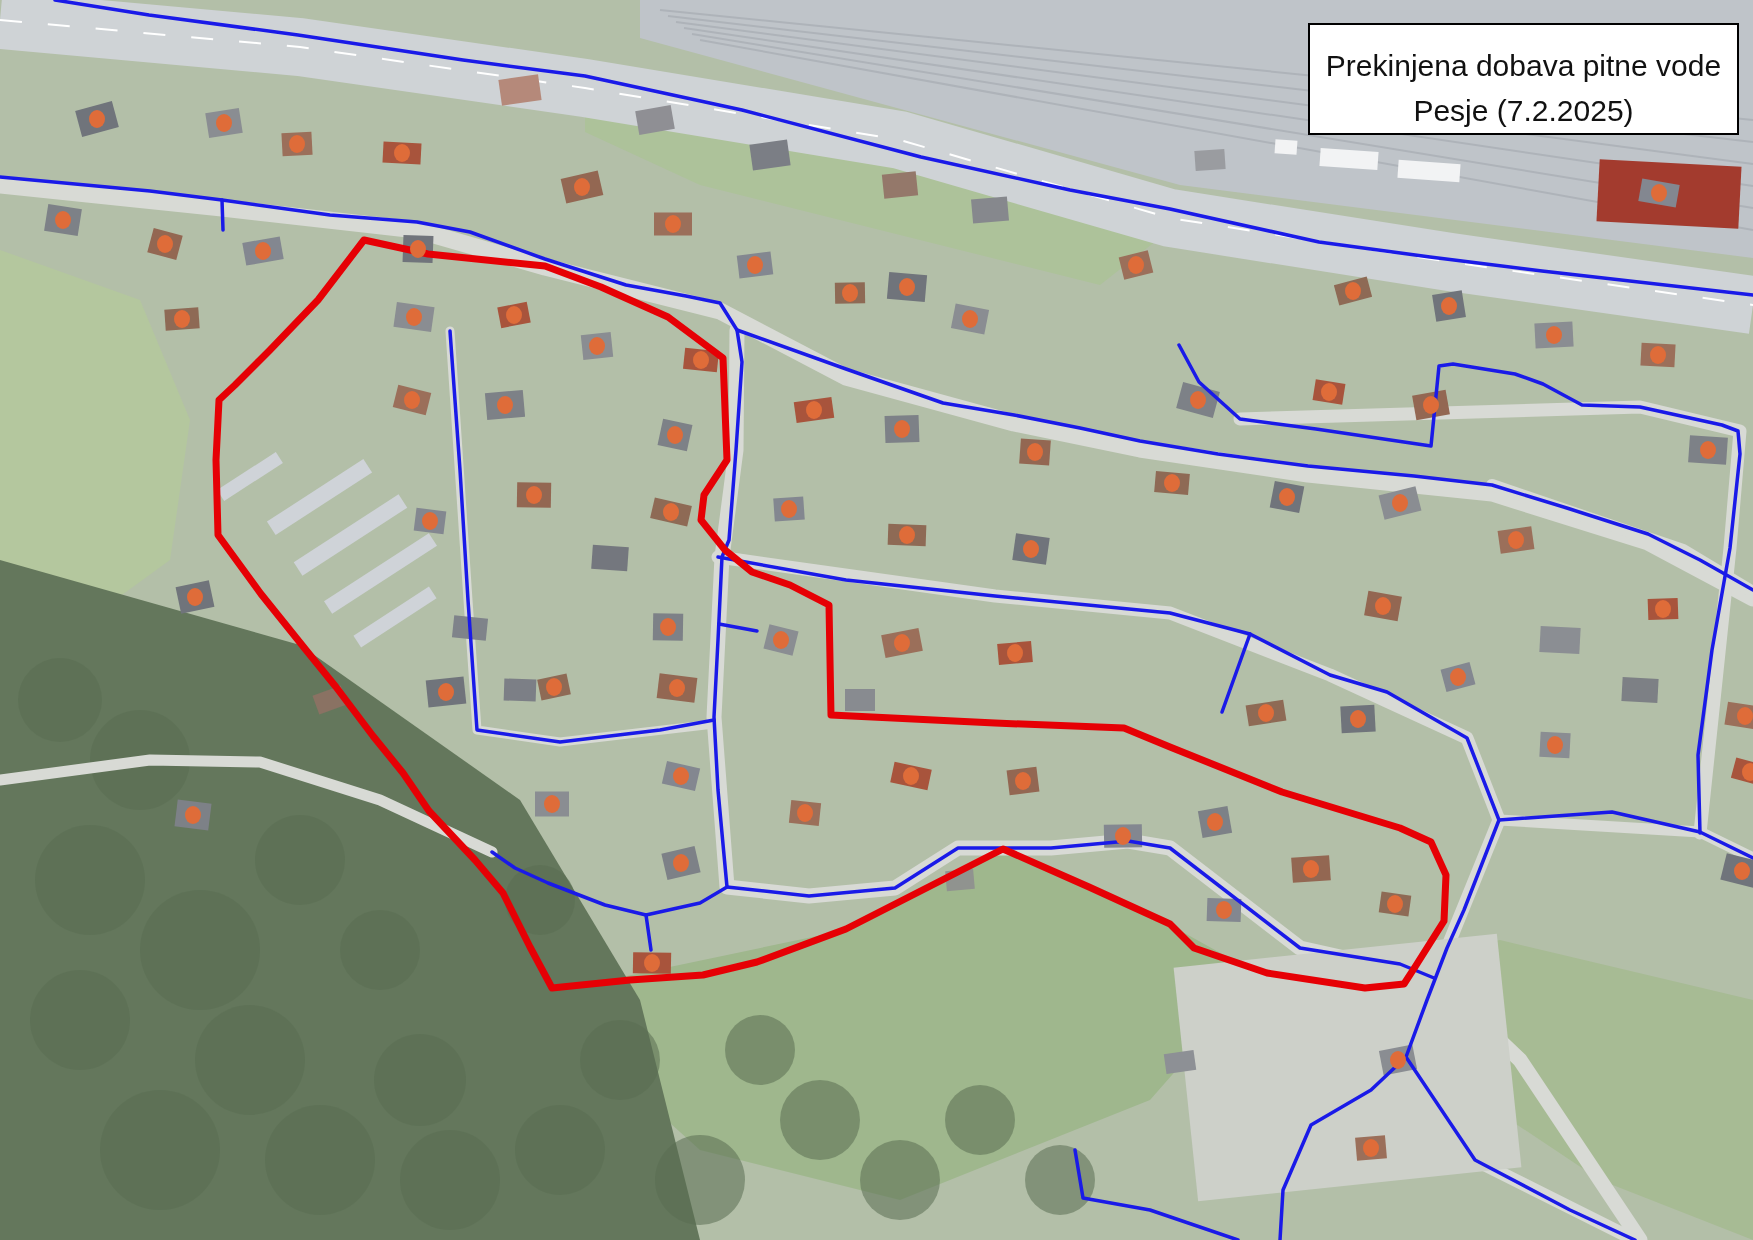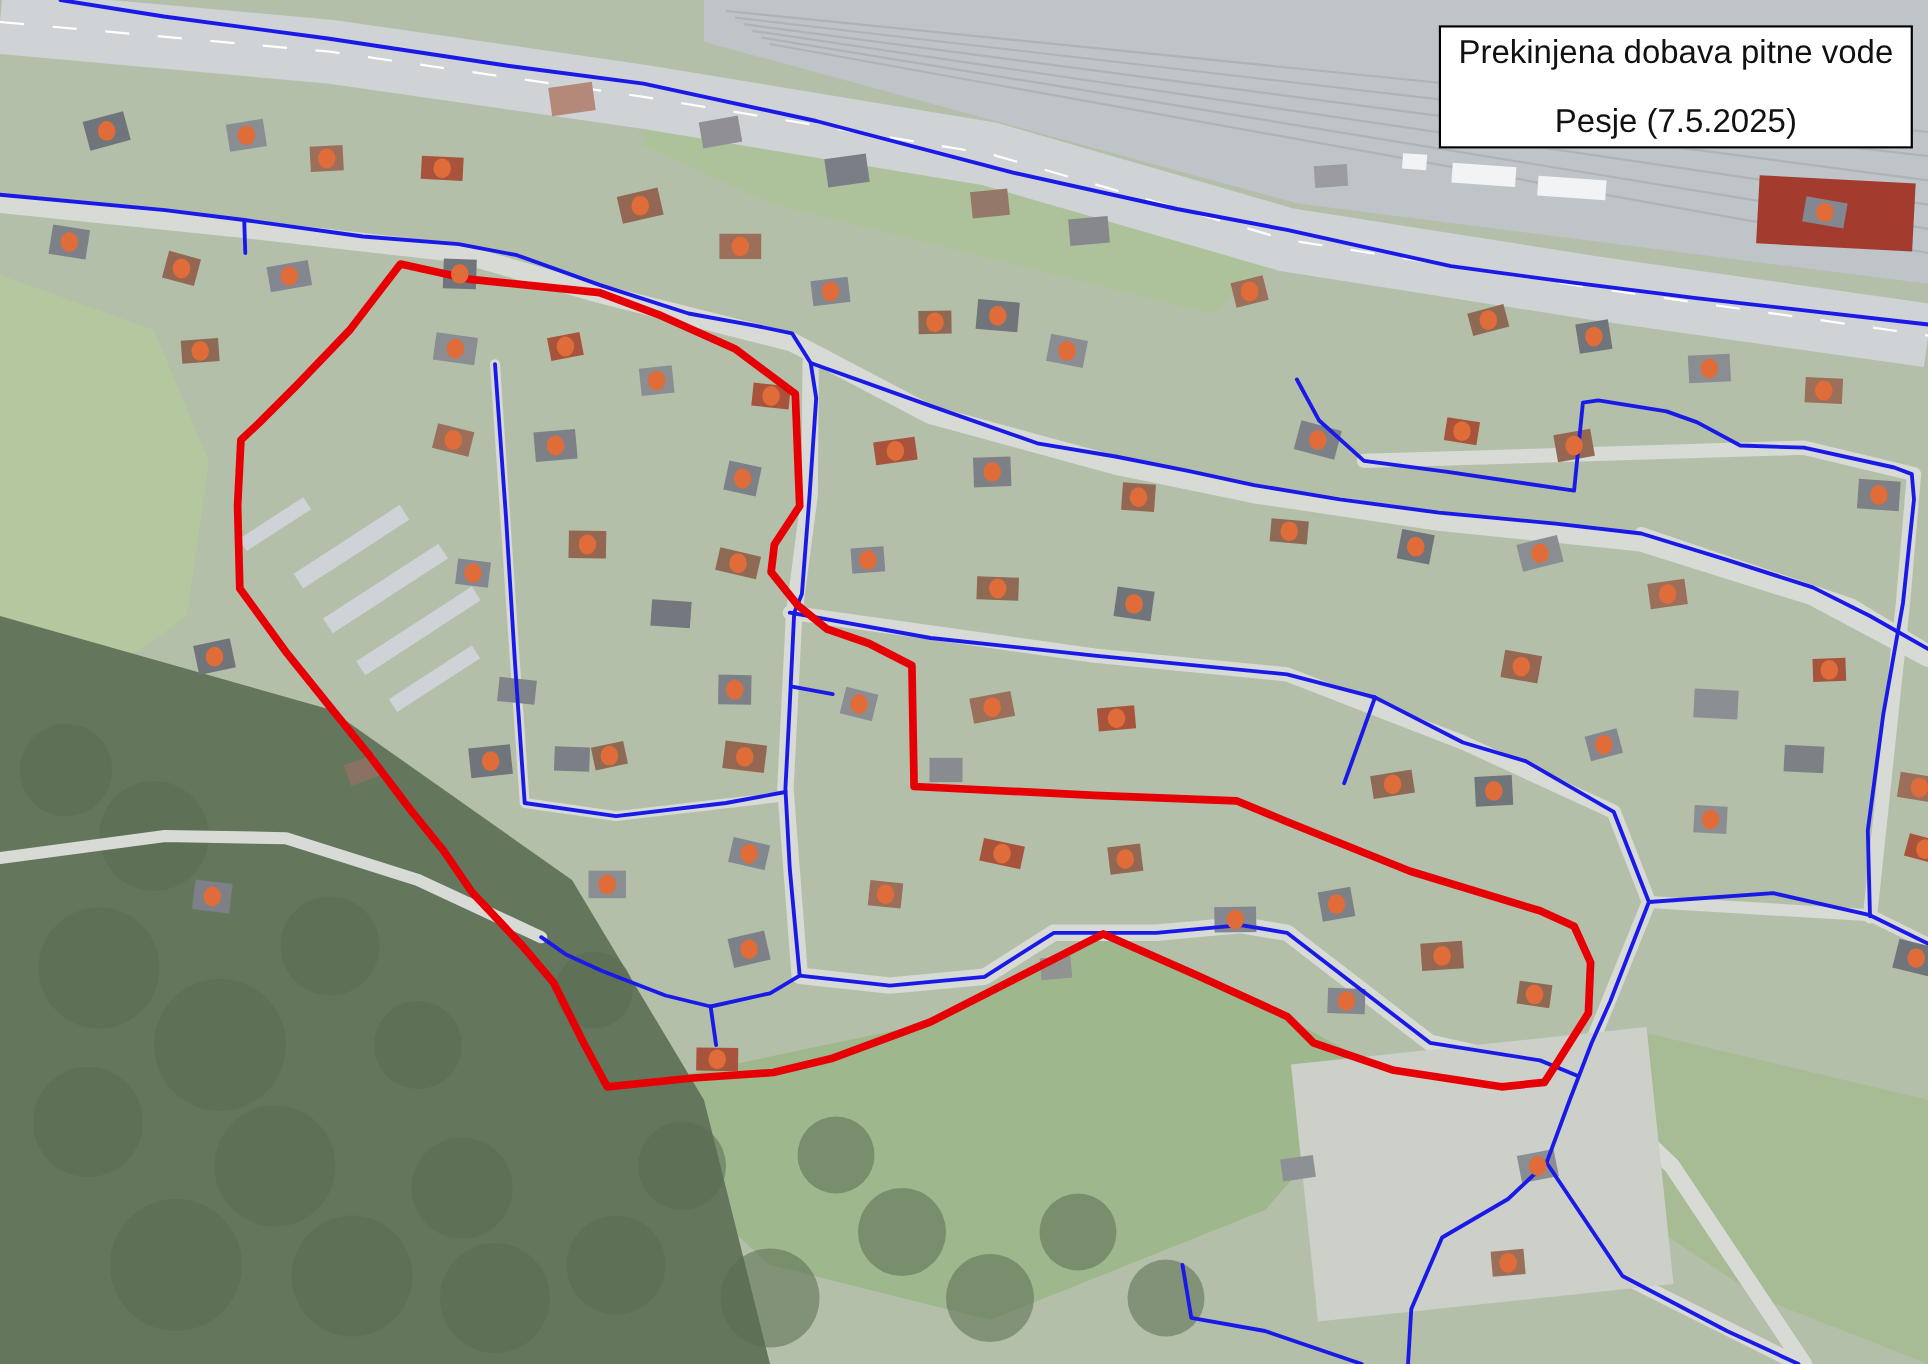--- a/index.html
+++ b/index.html
@@ -1,21 +1,21 @@
 <!DOCTYPE html>
 <html><head>
 <meta charset="utf-8">
 <style>
   html,body{margin:0;padding:0;background:#888;font-family:"Liberation Sans",sans-serif;}
   #stage{position:relative;width:1753px;height:1240px;overflow:hidden;background:#b3bfa8;}
   #map-svg{position:absolute;left:0;top:0;width:100%;height:100%;display:block;}
   .title-box{
     position:absolute;background:#ffffff;border:2px solid #000000;
     text-align:center;color:#111;letter-spacing:0px;
-    display:flex;flex-direction:column;justify-content:space-between;
+    display:flex;flex-direction:column;justify-content:flex-end;
     font-family:"Liberation Sans",sans-serif;
   }
   .title-box .l1,.title-box .l2{white-space:nowrap;}
 </style>
 </head>
 <body>
 
 <div id="stage">
   <svg id="map-svg" xmlns="http://www.w3.org/2000/svg" viewBox="0 0 1753 1240">
       <rect x="0" y="0" width="1753" height="1240" fill="#b3bfa8"></rect>
@@ -252,15 +252,15 @@
       <ellipse cx="1224" cy="910" rx="8" ry="9" fill="#df6c39"></ellipse>
       <ellipse cx="1395" cy="904" rx="8" ry="9" fill="#df6c39"></ellipse>
       <ellipse cx="1742" cy="871" rx="8" ry="9" fill="#df6c39"></ellipse>
       <ellipse cx="1398" cy="1060" rx="8" ry="9" fill="#df6c39"></ellipse>
       <ellipse cx="1371" cy="1148" rx="8" ry="9" fill="#df6c39"></ellipse>
       <ellipse cx="652" cy="963" rx="8" ry="9" fill="#df6c39"></ellipse>
       <ellipse cx="193" cy="815" rx="8" ry="9" fill="#df6c39"></ellipse>
     </svg>
   <div class="title-box" style="left: 1308px; top: 23px; width: 427px; height: 108px; font-size: 30px; line-height: 45px;">
     <div class="l1">Prekinjena dobava pitne vode</div>
-    <div class="l2">Pesje (7.5.2025)</div>
+    <div class="l2">Pesje (7.2.2025)</div>
   </div>
 </div>
 
 </body></html>

